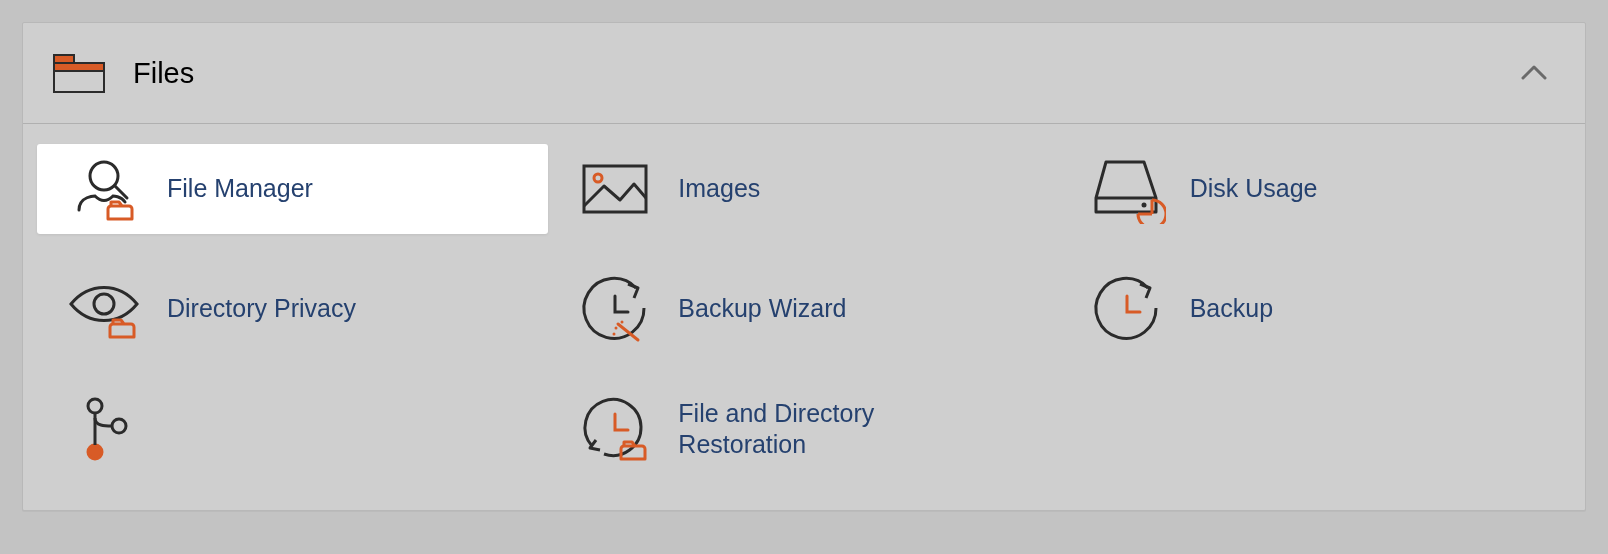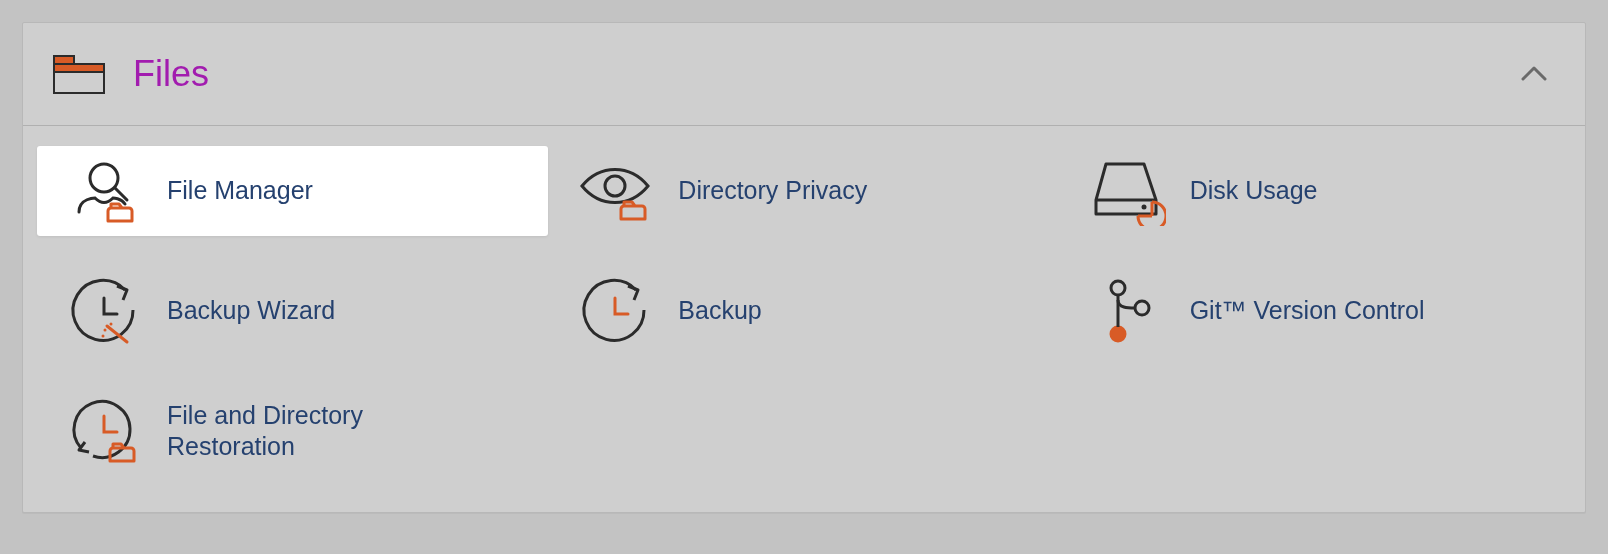--- a/index.html
+++ b/index.html
@@ -24,22 +24,22 @@
       padding: 30px 36px 30px 30px;
       cursor: pointer;
     }
     .panel-header .title-icon {
       width: 52px;
       height: 40px;
       margin-right: 28px;
       flex-shrink: 0;
     }
     .panel-header .title {
-      font-size: 36px;
-      color: #a21caf;
+      font-size: 29px;
+      color: #000000;
       font-weight: 400;
       flex: 1;
     }
     .panel-header .chevron {
       width: 30px;
       height: 30px;
       color: #5e5e5e;
     }
     .divider {
       height: 1px;
@@ -113,44 +113,54 @@
         <svg viewBox="0 0 78 70" width="78" height="70">
           <circle cx="39" cy="22" r="14" fill="none" stroke="#2b2b2b" stroke-width="3"></circle>
           <line x1="50" y1="32" x2="62" y2="44" stroke="#2b2b2b" stroke-width="3" stroke-linecap="round"></line>
           <path d="M14 56 C14 42 30 42 30 42 C36 48 42 48 48 42 C48 42 56 42 60 48" fill="none" stroke="#2b2b2b" stroke-width="3" stroke-linecap="round"></path>
           <path d="M46 52 h18 a3 3 0 0 1 3 3 v10 h-24 v-10 a3 3 0 0 1 3 -3 z M46 52 v-4 h8 l3 4" fill="none" stroke="#d85b26" stroke-width="3" stroke-linejoin="round"></path>
         </svg>
       </span>
       <span class="label">File Manager</span>
     </div>
 
-
-    <div class="item">
-      <span class="icon-slot">
-        <svg viewBox="0 0 78 70" width="78" height="70">
-          <path d="M6 30 C24 8 54 8 72 30 C54 52 24 52 6 30 Z" fill="none" stroke="#2b2b2b" stroke-width="3"></path>
-          <circle cx="39" cy="30" r="10" fill="none" stroke="#2b2b2b" stroke-width="3"></circle>
-          <path d="M48 50 h18 a3 3 0 0 1 3 3 v10 h-24 v-10 a3 3 0 0 1 3 -3 z M48 50 v-4 h8 l3 4" fill="none" stroke="#d85b26" stroke-width="3" stroke-linejoin="round"></path>
-        </svg>
-      </span>
-      <span class="label">Directory Privacy</span>
+    <div class="item">
+      <span class="icon-slot">
+        <svg viewBox="0 0 78 70" width="78" height="70">
+          <rect x="8" y="12" width="62" height="46" fill="none" stroke="#2b2b2b" stroke-width="3"></rect>
+          <circle cx="22" cy="24" r="4" fill="none" stroke="#d85b26" stroke-width="3"></circle>
+          <polyline points="8,52 28,32 44,46 58,30 70,44" fill="none" stroke="#2b2b2b" stroke-width="3" stroke-linejoin="round"></polyline>
+        </svg>
+      </span>
+      <span class="label">Images</span>
     </div>
 
     <div class="item">
       <span class="icon-slot">
         <svg viewBox="0 0 78 70" width="78" height="70">
           <path d="M18 8 H56 L68 44 V58 H8 V44 Z" fill="none" stroke="#2b2b2b" stroke-width="3" stroke-linejoin="round"></path>
           <line x1="8" y1="44" x2="68" y2="44" stroke="#2b2b2b" stroke-width="3"></line>
           <circle cx="56" cy="51" r="2.5" fill="#2b2b2b"></circle>
           <path d="M50 60 A14 14 0 1 0 64 46" fill="none" stroke="#d85b26" stroke-width="3"></path>
           <line x1="64" y1="46" x2="64" y2="60" stroke="#d85b26" stroke-width="3"></line>
           <line x1="64" y1="60" x2="50" y2="60" stroke="#d85b26" stroke-width="3"></line>
         </svg>
       </span>
       <span class="label">Disk Usage</span>
+    </div>
+
+    <div class="item">
+      <span class="icon-slot">
+        <svg viewBox="0 0 78 70" width="78" height="70">
+          <path d="M6 30 C24 8 54 8 72 30 C54 52 24 52 6 30 Z" fill="none" stroke="#2b2b2b" stroke-width="3"></path>
+          <circle cx="39" cy="30" r="10" fill="none" stroke="#2b2b2b" stroke-width="3"></circle>
+          <path d="M48 50 h18 a3 3 0 0 1 3 3 v10 h-24 v-10 a3 3 0 0 1 3 -3 z M48 50 v-4 h8 l3 4" fill="none" stroke="#d85b26" stroke-width="3" stroke-linejoin="round"></path>
+        </svg>
+      </span>
+      <span class="label">Directory Privacy</span>
     </div>
 
 
     <div class="item">
       <span class="icon-slot">
         <svg viewBox="0 0 78 70" width="78" height="70">
           <path d="M60 14 A30 30 0 1 0 68 34" fill="none" stroke="#2b2b2b" stroke-width="3"></path>
           <polyline points="52,10 62,14 58,24" fill="none" stroke="#2b2b2b" stroke-width="3" stroke-linejoin="round"></polyline>
           <polyline points="39,22 39,38 52,38" fill="none" stroke="#2b2b2b" stroke-width="3" stroke-linecap="round"></polyline>
           <line x1="42" y1="50" x2="62" y2="66" stroke="#d85b26" stroke-width="3" stroke-linecap="round"></line>
@@ -176,21 +186,20 @@
     <div class="item">
       <span class="icon-slot">
         <svg viewBox="0 0 78 70" width="78" height="70">
           <circle cx="30" cy="12" r="7" fill="none" stroke="#2b2b2b" stroke-width="3"></circle>
           <circle cx="54" cy="32" r="7" fill="none" stroke="#2b2b2b" stroke-width="3"></circle>
           <circle cx="30" cy="58" r="7" fill="#d85b26" stroke="#d85b26" stroke-width="3"></circle>
           <line x1="30" y1="19" x2="30" y2="51" stroke="#2b2b2b" stroke-width="3"></line>
           <path d="M30 24 C30 32 40 32 47 32" fill="none" stroke="#2b2b2b" stroke-width="3"></path>
         </svg>
       </span>
-      <span class="label">Git™ Version Control</span>
     </div>
 
     <div class="item">
       <span class="icon-slot">
         <svg viewBox="0 0 78 70" width="78" height="70">
           <path d="M16 52 A28 28 0 1 1 28 60" fill="none" stroke="#2b2b2b" stroke-width="3"></path>
           <polyline points="20,46 14,54 24,56" fill="none" stroke="#2b2b2b" stroke-width="3" stroke-linejoin="round"></polyline>
           <polyline points="39,20 39,36 52,36" fill="none" stroke="#d85b26" stroke-width="3" stroke-linecap="round"></polyline>
           <path d="M48 52 h18 a3 3 0 0 1 3 3 v10 h-24 v-10 a3 3 0 0 1 3 -3 z M48 52 v-4 h8 l3 4" fill="none" stroke="#d85b26" stroke-width="3" stroke-linejoin="round"></path>
         </svg>

